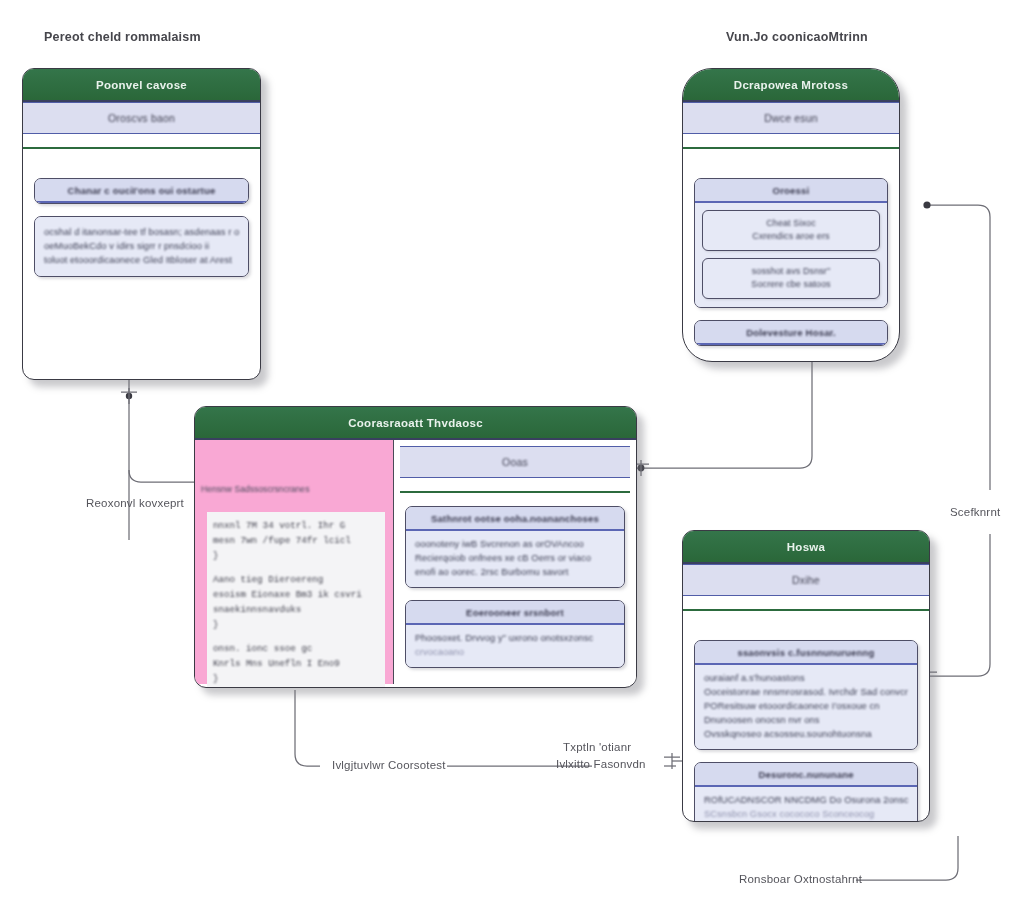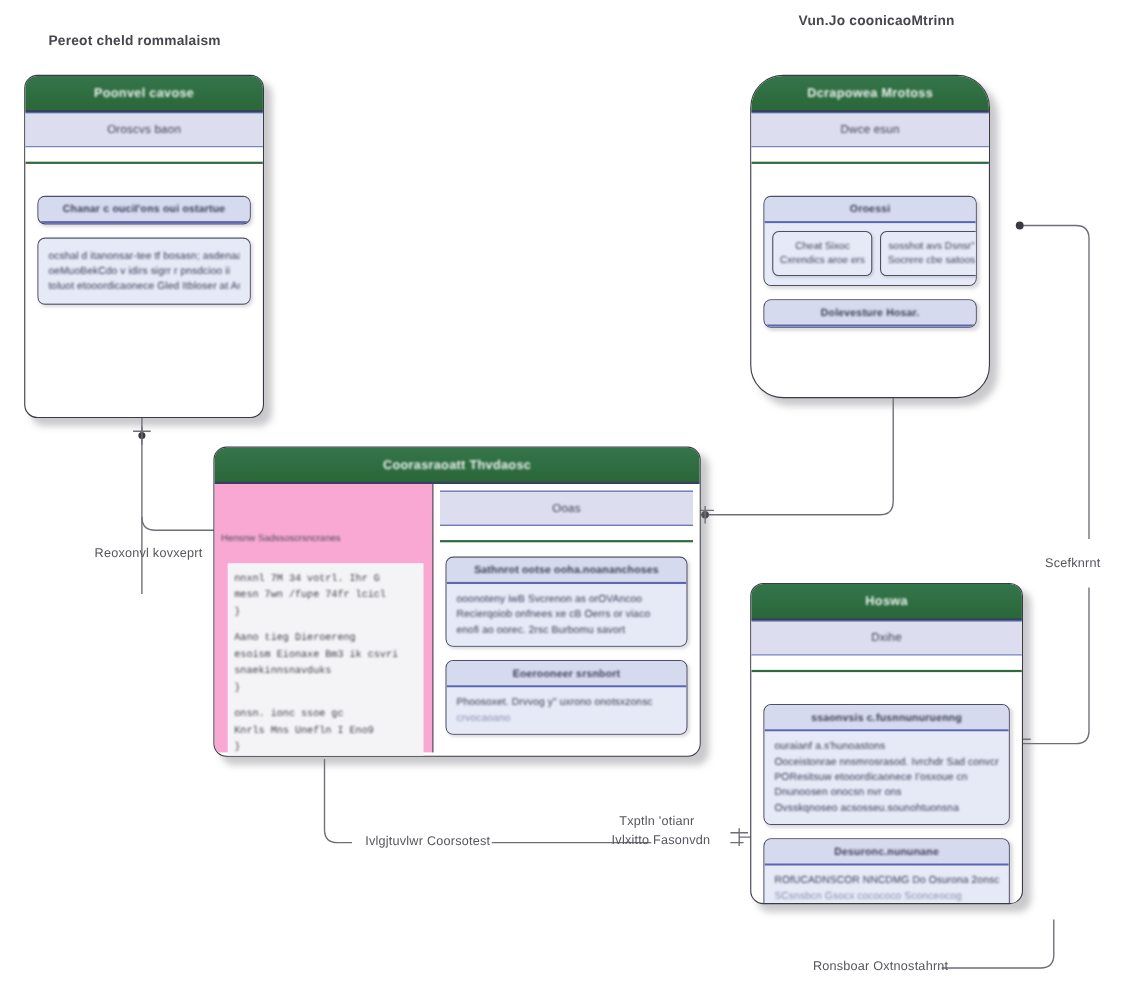--- a/index.html
+++ b/index.html
@@ -133,21 +133,21 @@
     filter: blur(.85px);
     white-space: nowrap;
     overflow: hidden;
   }
   .panel-body .ln.fade { color: #8e91ad; }
 
   
   .panel.plain .panel-body { padding: 8px 9px 9px; }
 
   
-  .duo { display: flex; gap: 7px; }
+  .duo { display: flex; gap: 7px; flex-direction: column; }
   .duo > .mini {
     flex: 1;
     border: 1.3px solid #4e4e66;
     border-radius: 6px;
     background: #e6e9f6;
     padding: 6px 6px 7px;
     box-shadow: 1px 1px 2px rgba(130,130,140,.25);
   }
   .duo > .mini .ln {
     font-size: 9px;
@@ -240,23 +240,23 @@
     <path class="wd" d="M296,547 L430,547"></path>
     <circle class="dot" cx="296" cy="545" r="3.2"></circle>
     <path class="wd" d="M288,541 L304,541"></path>
     <circle class="dot" cx="424" cy="547" r="3.2"></circle>
     <path class="wd" d="M416,543 L432,543"></path>
     <path class="wd" d="M296,458 L302,458"></path>
     <circle class="dot" cx="296" cy="458" r="2.8"></circle>
   </svg>
 
   <div class="caption" style="left:44px; top:30px;">Pereot cheld rommalaism</div>
-  <div class="caption" style="left:726px; top:12px;">Vun.Jo coonicaoMtrinn</div>
-
-  <div class="card" style="left:22px; top:68px; width:218px; height:312px;">
+  <div class="caption" style="left:726px; top:30px;">Vun.Jo coonicaoMtrinn</div>
+
+  <div class="card" style="left:22px; top:68px; width:239px; height:312px;">
     <div class="card-head">
       <span>Poonvel cavose</span>
     </div>
     <div class="band">
       <span>Oroscvs baon</span>
     </div>
     <div class="band-tail"></div>
     <div class="card-body">
 
       <div class="panel">

